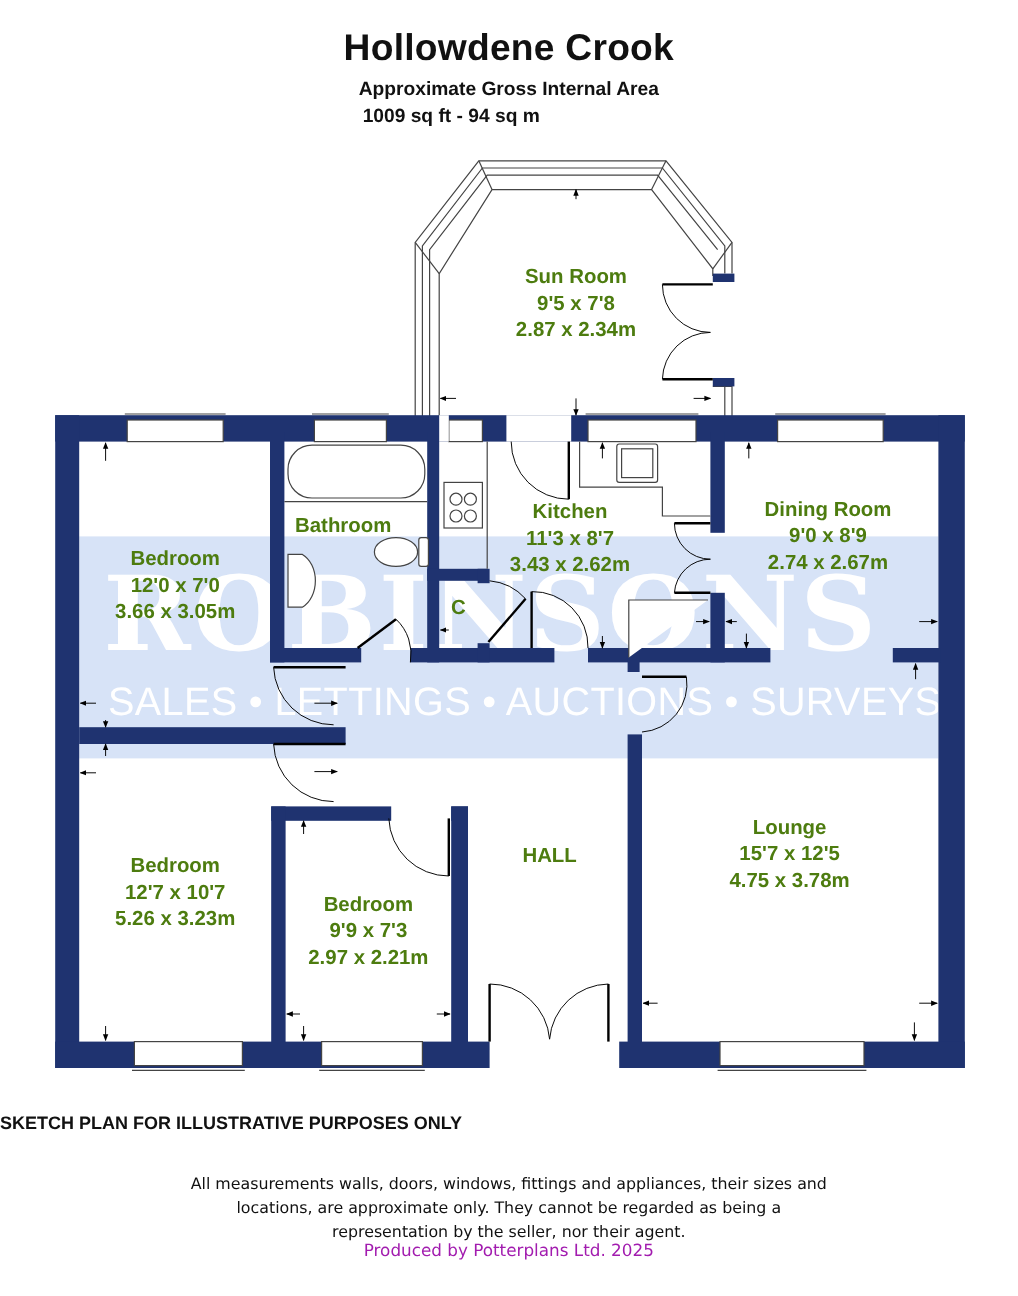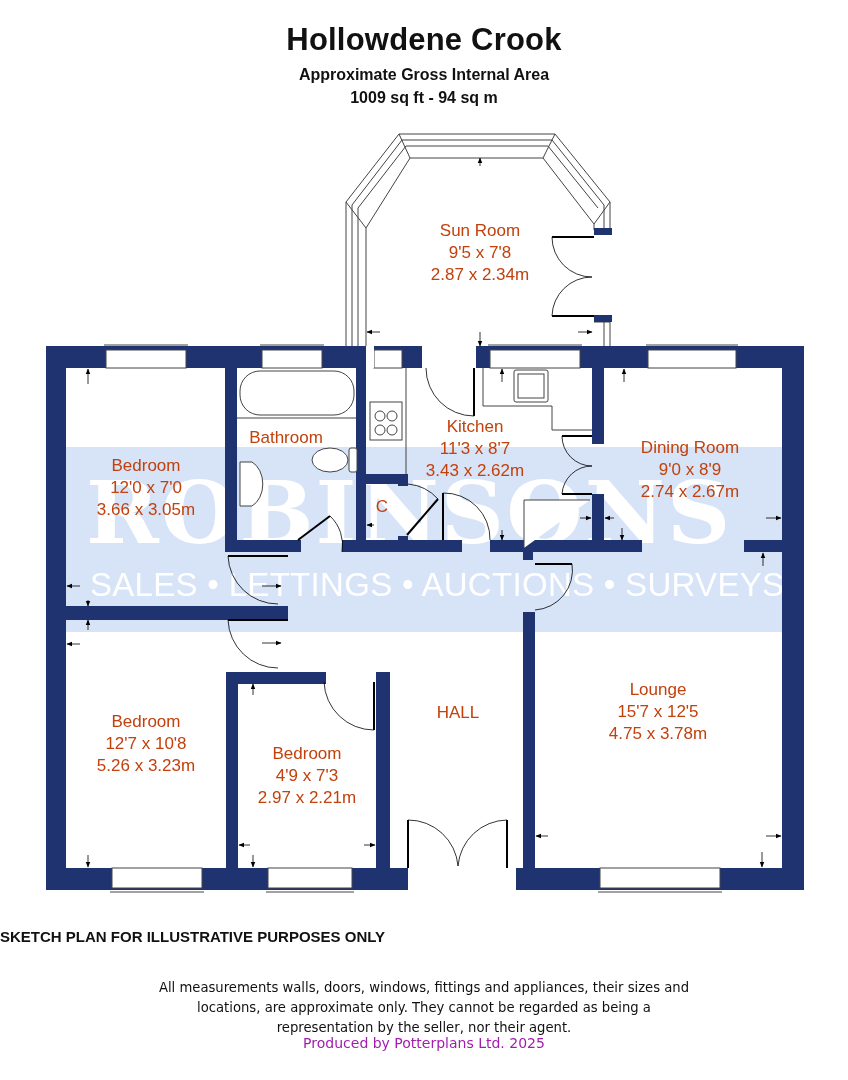--- a/index.html
+++ b/index.html
@@ -1,22 +1,22 @@
 <!DOCTYPE html>
 <html><head>
 <meta charset="utf-8">
 <style>
   html, body { margin:0; padding:0; background:#ffffff; }
   body { width:848px; height:1080px; position:relative; overflow:hidden; font-family:"Liberation Sans", sans-serif; color:#111; }
   .abs { position:absolute; }
   .title { left:0; width:848px; top:22px; text-align:center; font-weight:bold; font-size:31px; letter-spacing:0.2px; }
   .subtitle { left:0; width:848px; top:66px; text-align:center; font-weight:bold; font-size:16px; }
-  .area { left:0; width:752px; top:89px; text-align:center; font-weight:bold; font-size:16px;padding-left:48px; }
+  .area { left:0; width:752px; top:89px; text-align:center; font-weight:bold; font-size:16px; }
   .plan { left:0; top:0; width:848px; height:1080px; }
-  .room-label { position:absolute; text-align:center; font-weight:normal; font-size:17px; line-height:22px; color:#c2410c; }
+  .room-label { position:absolute; text-align:center; font-weight:bold; font-size:17px; line-height:22px; color:#4d7c0f; }
   .room-label span { display:block; }
   .room-label .dims { font-size:17px; }
   .footer-heading { left:0; width:848px; top:928px; text-align:left; font-weight:bold; font-size:15px; }
   .disclaimer { left:150px; width:548px; top:958px; text-align:center; font-family:"DejaVu Sans", sans-serif; font-size:13.2px; line-height:20px; color:#111;margin-top:20px; }
   .producer { left:0; width:848px; top:1035px; text-align:center; font-family:"DejaVu Sans", sans-serif; font-size:14px; color:#a21caf; }
   .wm-text { position:absolute; font-family:"DejaVu Serif", serif; font-weight:bold; color:#ffffff; white-space:nowrap; }
   .wm-tag { position:absolute; font-family:"Liberation Sans", sans-serif; color:#ffffff; white-space:nowrap; }
 </style>
 </head>
 <body>
@@ -224,33 +224,33 @@
   <span>Bathroom</span>
 </div>
 <div class="room-label" style="left:366px; top:496px; width:32px;">
   <span>C</span>
 </div>
 <div class="room-label" style="left:400px; top:416px; width:150px;">
   <span>Kitchen</span>
   <span class="dims">11'3 x 8'7</span>
   <span class="dims">3.43 x 2.62m</span>
 </div>
-<div class="room-label" style="left:610px; top:437px; width:160px;">
+<div class="room-label" style="left:610px; top:414px; width:160px;">
   <span>Dining Room</span>
   <span class="dims">9'0 x 8'9</span>
   <span class="dims">2.74 x 2.67m</span>
 </div>
 <div class="room-label" style="left:66px; top:711px; width:160px;">
   <span>Bedroom</span>
-  <span class="dims">12'7 x 10'8</span>
+  <span class="dims">12'7 x 10'7</span>
   <span class="dims">5.26 x 3.23m</span>
 </div>
 <div class="room-label" style="left:238px; top:743px; width:138px;">
   <span>Bedroom</span>
-  <span class="dims">4'9 x 7'3</span>
+  <span class="dims">9'9 x 7'3</span>
   <span class="dims">2.97 x 2.21m</span>
 </div>
 <div class="room-label" style="left:406px; top:702px; width:104px;">
   <span>HALL</span>
 </div>
 <div class="room-label" style="left:578px; top:679px; width:160px;">
   <span>Lounge</span>
   <span class="dims">15'7 x 12'5</span>
   <span class="dims">4.75 x 3.78m</span>
 </div>

